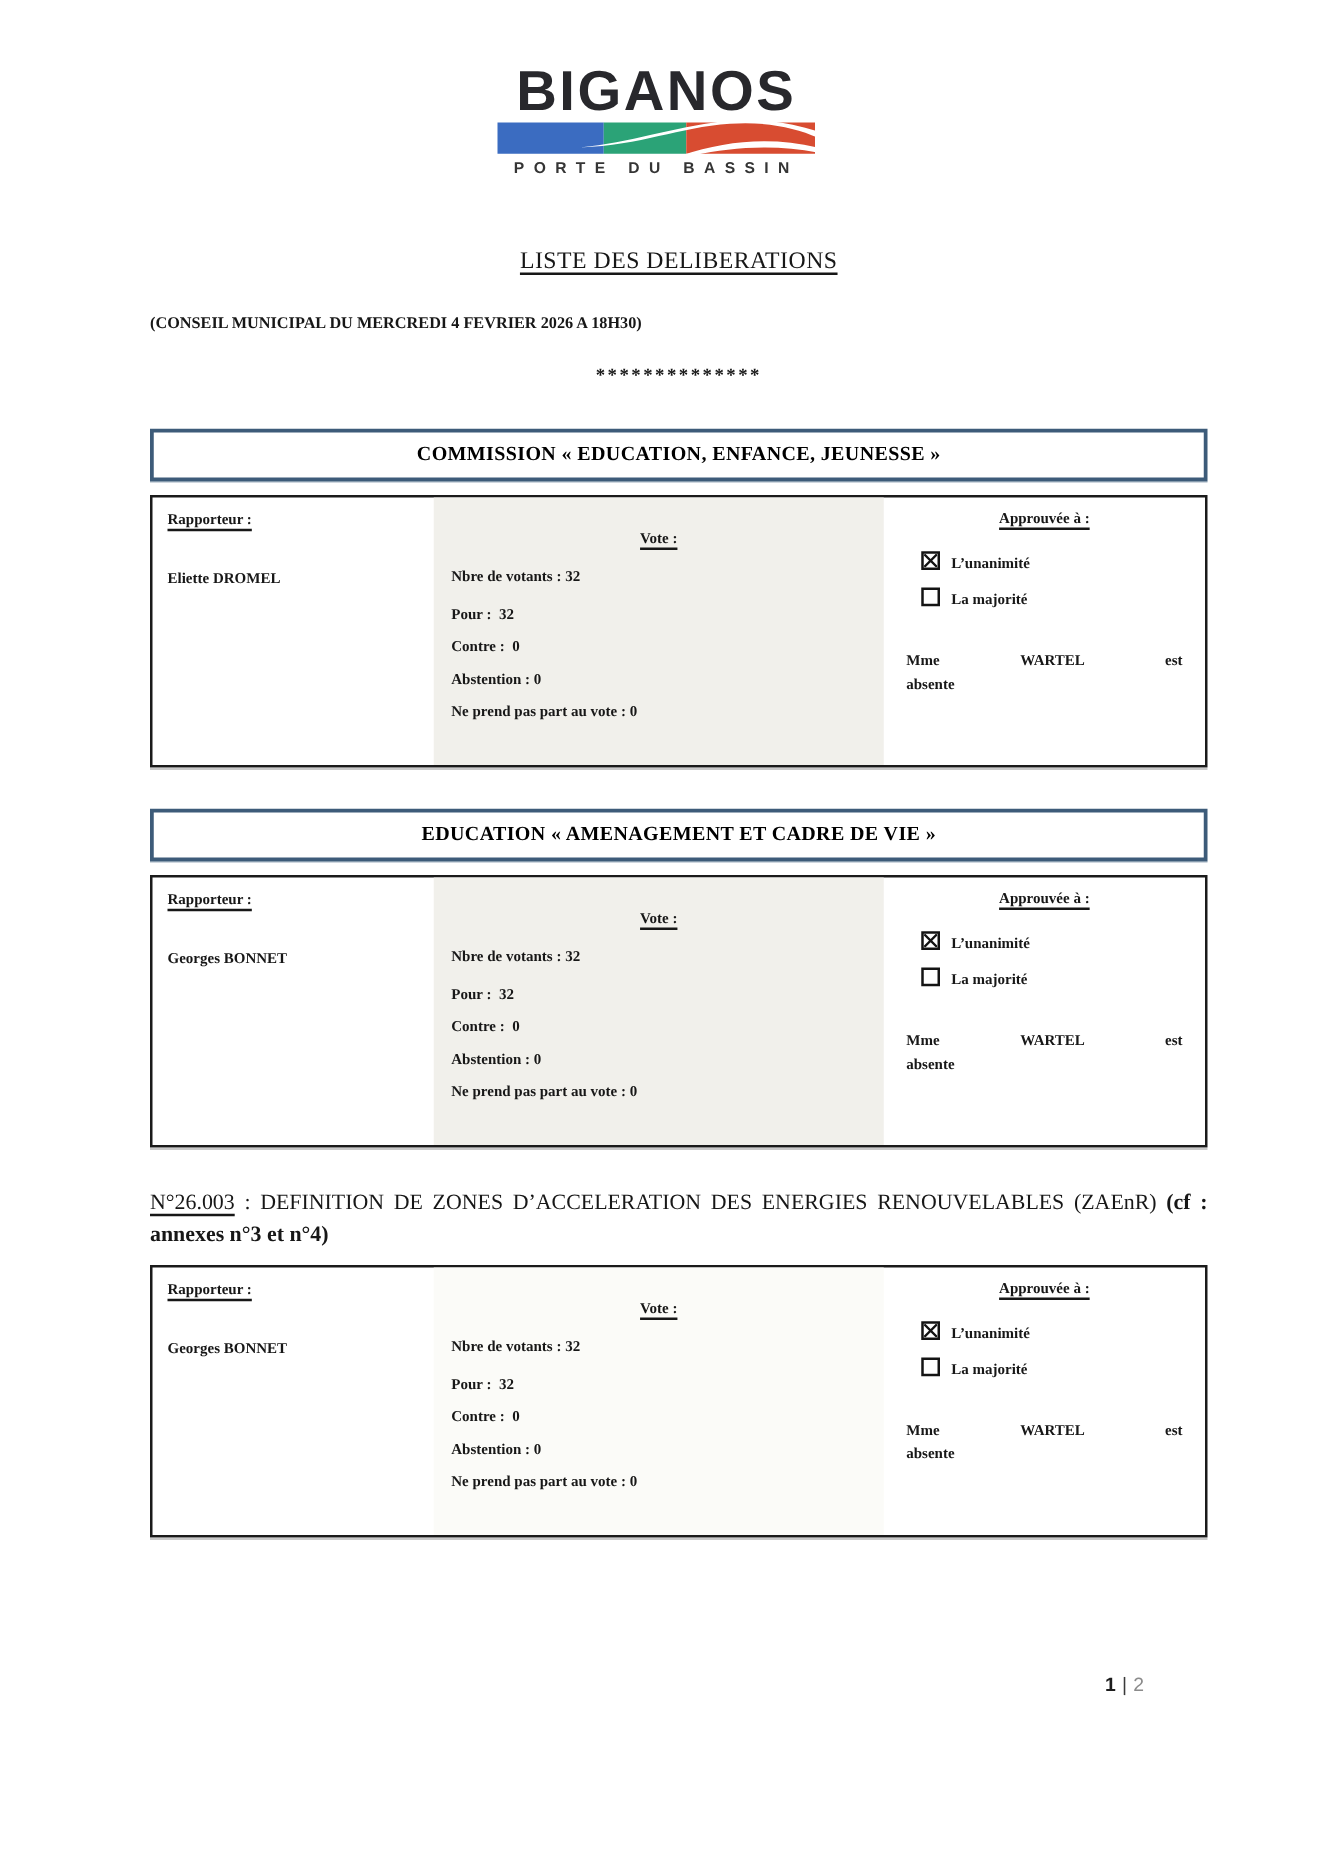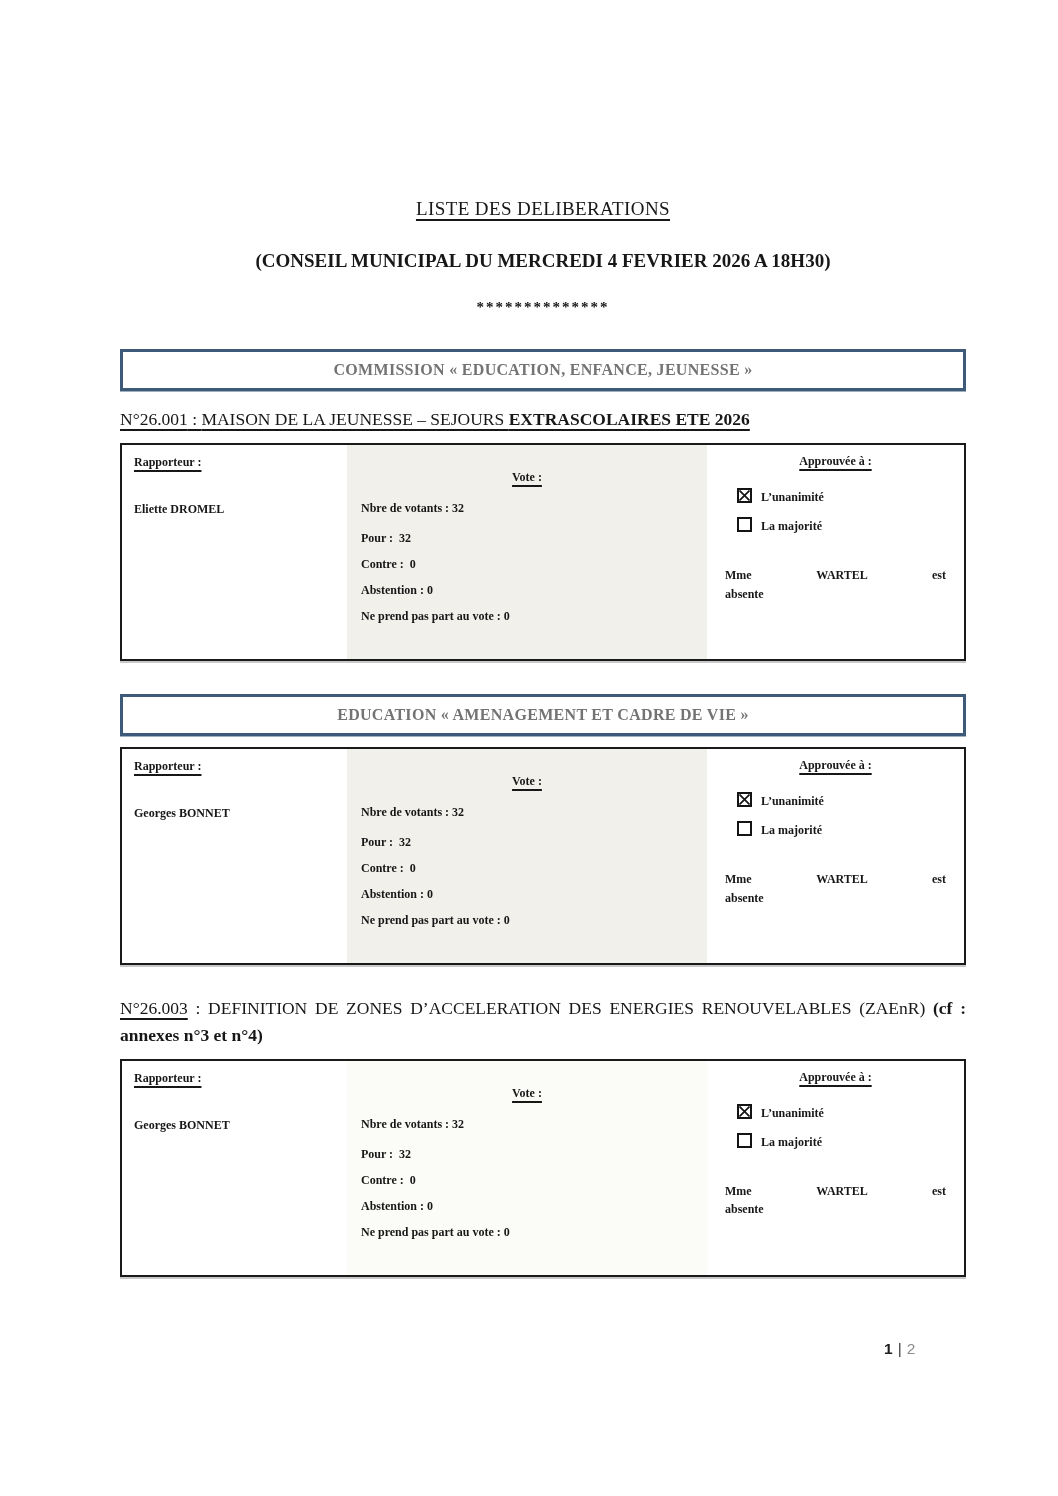--- a/index.html
+++ b/index.html
@@ -29,31 +29,31 @@
     font-size: 12.5px; font-weight: 700; letter-spacing: 7.5px;
     color: #353535; margin-top: 3px; white-space: nowrap;
   }
 
   
   .title {
     padding-top: 198px; text-align: center;
     font-size: 19px; font-weight: 400; letter-spacing: .4px;
   }
   .title .u-thick { text-decoration: underline; text-decoration-thickness: 2px; text-underline-offset: 4px; }
-  .subtitle { margin-top: 30px; text-align: center; font-size: 19px; font-weight: 700; }
+  .subtitle { margin-top: 30px; text-align: left; font-size: 13px; font-weight: 700; }
   .stars { margin-top: 27px; text-align: center; font-size: 15px; font-weight: 700; letter-spacing: 2px; }
 
   .commission {
     margin-top: 33px;
     border: 3px solid #3d5b79;
     box-shadow: inset 0 0 0 1px #ffffff, 0 1px 0 #9fb0bf;
     padding: 9px 10px;
     text-align: center;
     font-size: 16px; font-weight: 700;
-    color: #737373; letter-spacing: .3px;
+    color: #000000; letter-spacing: .3px;
   }
 
   .delib-heading { margin-top: 15px; font-size: 17.5px; line-height: 1.5; text-align: justify; }
   .delib-heading .u { text-decoration: underline; text-decoration-thickness: 1.5px; text-underline-offset: 3.5px; }
   .delib-heading strong { font-weight: 700; }
   .mt-lg { margin-top: 30px; }
 
   
   .vtable {
     margin-top: 11px;
@@ -94,34 +94,42 @@
     font-size: 15.5px; font-weight: 700; color: #1d1d1d;
   }
   .page-num .sep { font-weight: 400; color: #3a3a3a; padding: 0 5px; }
   .page-num .total { font-weight: 400; color: #8b8b8b; }
 </style>
 </head>
 <body>
 
 <div class="page">
 
+  <div class="logo">
+    <div class="logo-name">BIGANOS</div>
+    <svg class="logo-band" width="258" height="27" viewBox="0 0 258 27">
+      <rect x="2" y="1" width="85" height="25" fill="#3b6cc1"></rect>
+      <rect x="87" y="1" width="66" height="25" fill="#2ba377"></rect>
+      <rect x="153" y="1" width="103" height="25" fill="#d84c31"></rect>
+      <path d="M68 21 C118 19 146 5 188 2 C216 0 240 5 258 13 L258 8 C232 0 206 -3 182 0 C142 5 108 17 68 21 Z" fill="#ffffff"></path>
+      <path d="M150 27 C184 16 220 12 258 21 L258 25 C224 18 188 21 160 27 Z" fill="#ffffff"></path>
+    </svg>
+    <div class="logo-tagline">PORTE DU BASSIN</div>
+  </div>
 
   <div class="content">
 
     <div class="title">
       <span class="u-thick">LISTE DES DELIBERATIONS</span>
     </div>
     <div class="subtitle">(CONSEIL MUNICIPAL DU MERCREDI 4 FEVRIER 2026 A 18H30)</div>
     <div class="stars">**************</div>
 
     <div class="commission">COMMISSION « EDUCATION, ENFANCE, JEUNESSE »</div>
 
-    <div class="delib-heading">
-      <span class="u"><span>N°26.001</span><span> : </span><span>MAISON DE LA JEUNESSE – SEJOURS </span><strong>EXTRASCOLAIRES ETE 2026</strong></span>
-    </div>
 
     <div class="vtable">
       <div class="cell">
         <span class="cell-label">Rapporteur :</span>
         <div class="rapporteur-name">Eliette DROMEL</div>
       </div>
       <div class="cell cell-vote">
         <span class="cell-label">Vote :</span>
         <div class="vote-lines">
           <div class="vote-line">Nbre de votants : 32</div>

